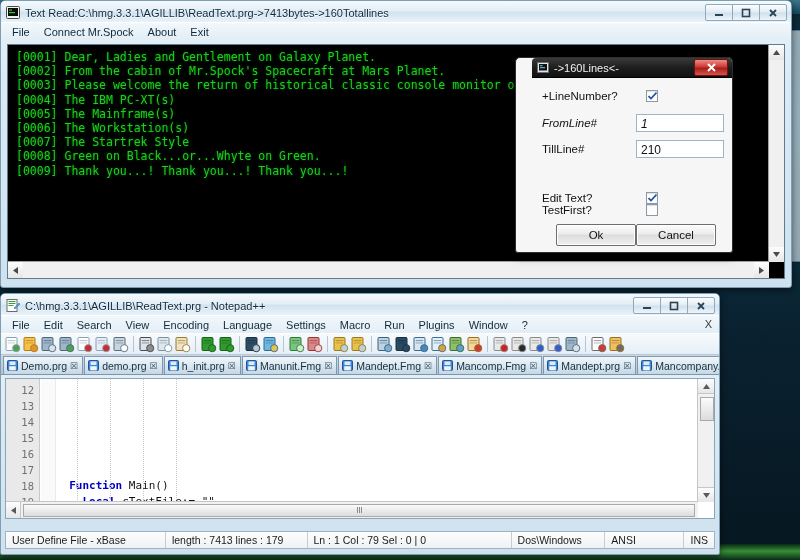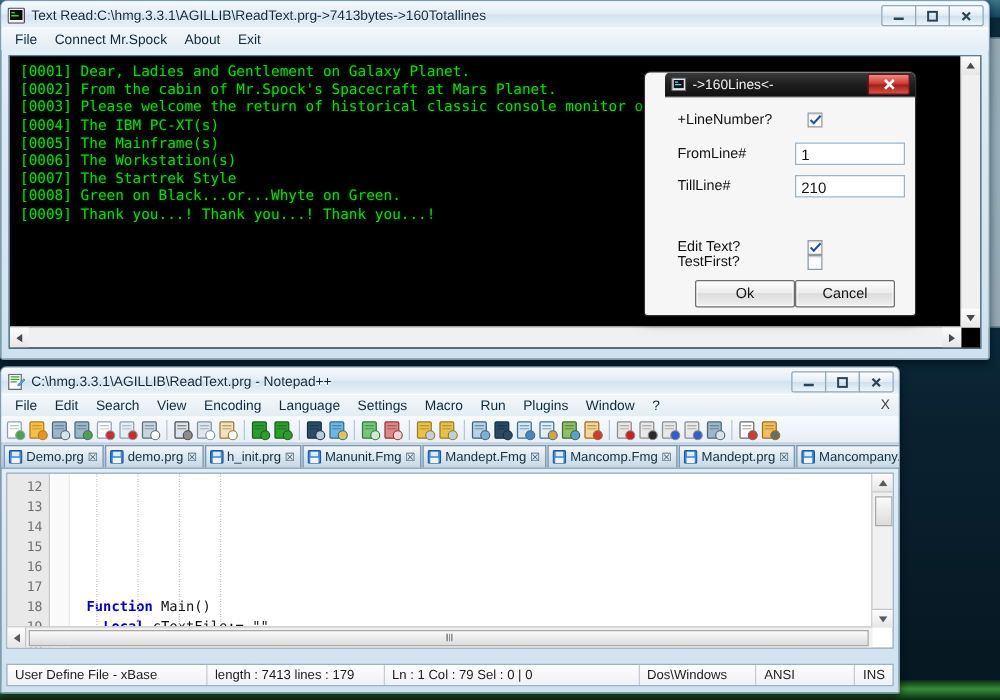--- a/index.html
+++ b/index.html
@@ -348,21 +348,21 @@
     <div class="dlg-row" style="top:12px;">
       <span class="dlg-label">+LineNumber?</span>
       <span style="width:26px"></span>
       <span class="chk">
         <svg width="9" height="8" viewBox="0 0 9 8">
           <path d="M0.5 4 L3 6.6 L8.5 0.6" stroke="#1d4f9e" stroke-width="1.6" fill="none"></path>
         </svg>
       </span>
     </div>
 
-    <div class="dlg-row" style="top:36px;">
+    <div class="dlg-row" style="top:36px;font-style:italic;">
       <span class="dlg-label">FromLine#</span>
       <span style="width:16px"></span>
       <span class="txtfield">1</span>
     </div>
 
     <div class="dlg-row" style="top:62px;">
       <span class="dlg-label">TillLine#</span>
       <span style="width:16px"></span>
       <span class="txtfield">210</span>
     </div>

